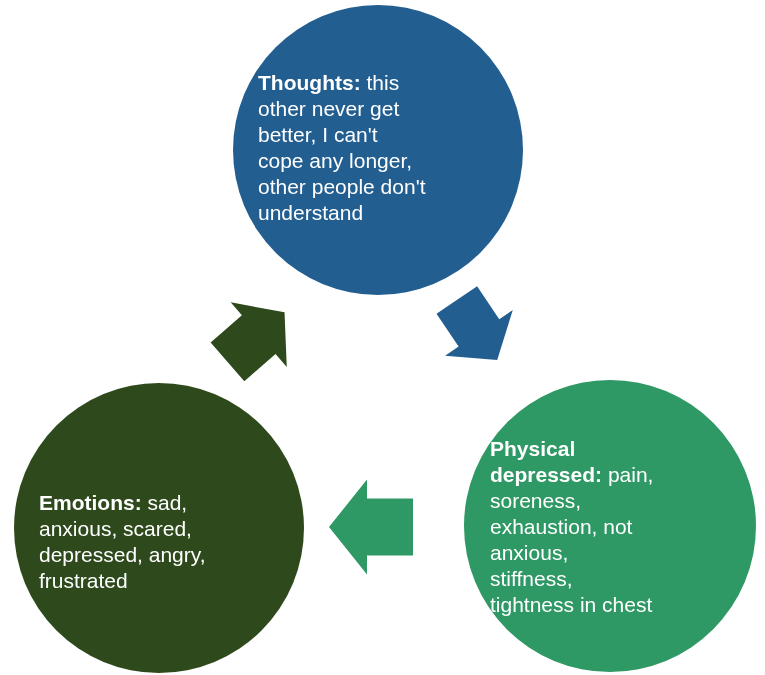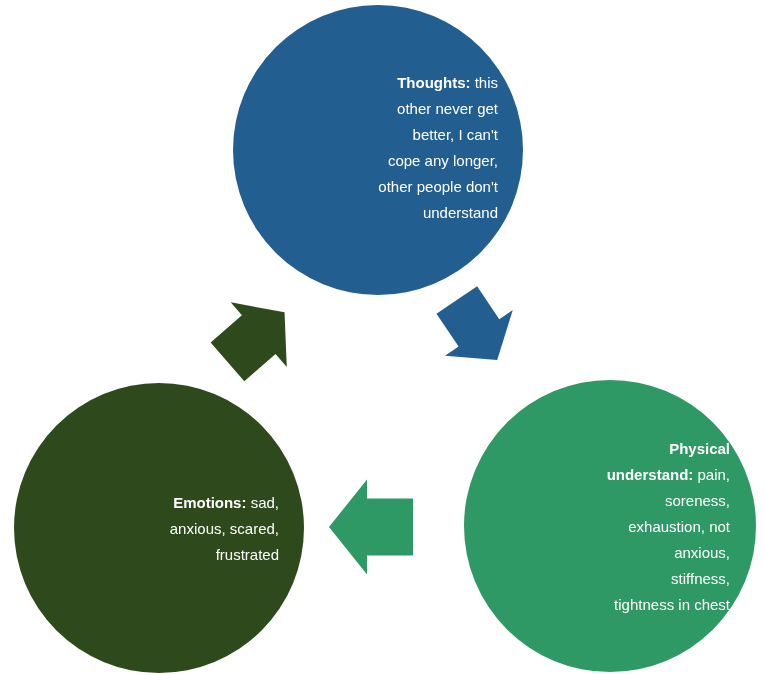--- a/index.html
+++ b/index.html
@@ -3,21 +3,21 @@
 <meta charset="utf-8">
 <style>
   html,body{margin:0;padding:0;background:#fff}
   .stage{
     position:relative;width:765px;height:675px;background:#fff;overflow:hidden;
     font-family:"Liberation Sans",sans-serif;
   }
   .layer{position:absolute;left:0;top:0}
   .node-text{
     position:absolute;width:240px;color:#ffffff;
-    font-size:15px;line-height:26px;text-align:right;
+    font-size:21px;line-height:26px;text-align:left;
   }
   .line{white-space:nowrap}
   .b{font-weight:bold}
   .pos-thoughts{left:258px;top:70px}
   .pos-physical{left:490px;top:436px}
   .pos-emotions{left:39px;top:490px}
 </style>
 </head>
 <body>
 
@@ -38,27 +38,28 @@
     <div class="line"><span class="b">Thoughts:</span><span> this</span></div>
     <div class="line"><span>other never get</span></div>
     <div class="line"><span>better, I can't</span></div>
     <div class="line"><span>cope any longer,</span></div>
     <div class="line"><span>other people don't</span></div>
     <div class="line"><span>understand</span></div>
   </div>
 
   <div class="node-text pos-physical">
     <div class="line"><span class="b">Physical</span></div>
-    <div class="line"><span class="b">understand:</span><span> pain,</span></div>
+    <div class="line"><span class="b">depressed:</span><span> pain,</span></div>
     <div class="line"><span>soreness,</span></div>
     <div class="line"><span>exhaustion, not</span></div>
     <div class="line"><span>anxious,</span></div>
     <div class="line"><span>stiffness,</span></div>
     <div class="line"><span>tightness in chest</span></div>
   </div>
 
   <div class="node-text pos-emotions">
     <div class="line"><span class="b">Emotions:</span><span> sad,</span></div>
     <div class="line"><span>anxious, scared,</span></div>
+    <div class="line"><span>depressed, angry,</span></div>
     <div class="line"><span>frustrated</span></div>
   </div>
 
 </div>
 
 </body></html>

